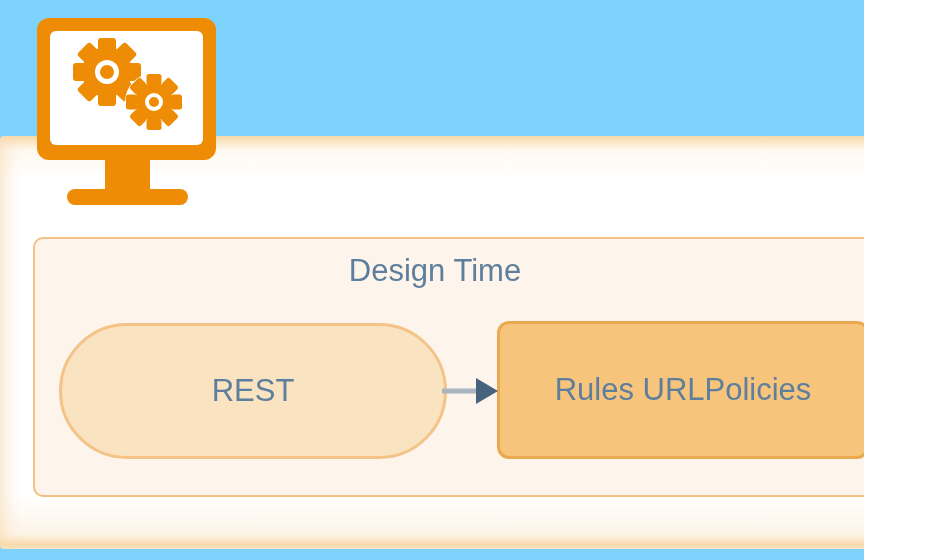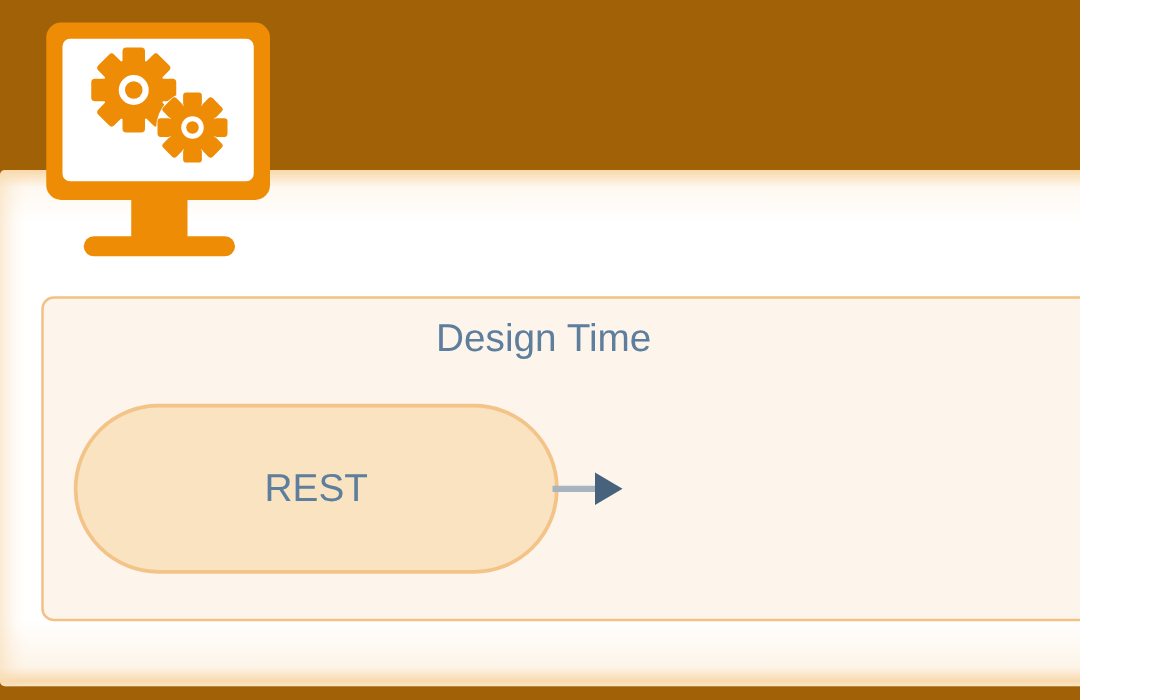--- a/index.html
+++ b/index.html
@@ -1,20 +1,20 @@
 <!DOCTYPE html>
 <html><head>
 <meta charset="utf-8">
 <style>
   html, body { margin: 0; padding: 0; background: #ffffff; }
   .page {
     position: relative;
     width: 864px;
     height: 560px;
-    background: #a16207;
+    background: #7dd3fc;
     overflow: hidden;
     font-family: "Liberation Sans", sans-serif;
   }
 
   
   .panel {
     position: absolute;
     left: 0; top: 136px;
     width: 932px; height: 413px;
     border-radius: 4px;
@@ -126,20 +126,24 @@
     </svg>
   </div>
 
   <div class="design-box">
     <div class="design-title">Design Time</div>
 
     <div class="node node-capsule">
       <span>REST</span>
     </div>
 
+    <div class="node node-rules">
+      <span>Rules URL</span>
+      <span>Policies</span>
+    </div>
   </div>
 
   <div class="arrow">
     <svg width="60" height="36" viewBox="0 0 60 36">
       <line x1="2" y1="18" x2="40" y2="18" stroke="#A8B5C0" stroke-width="5"></line>
       <polygon points="36,5 58,18 36,31" fill="#47627C"></polygon>
     </svg>
   </div>
 
 </div>

